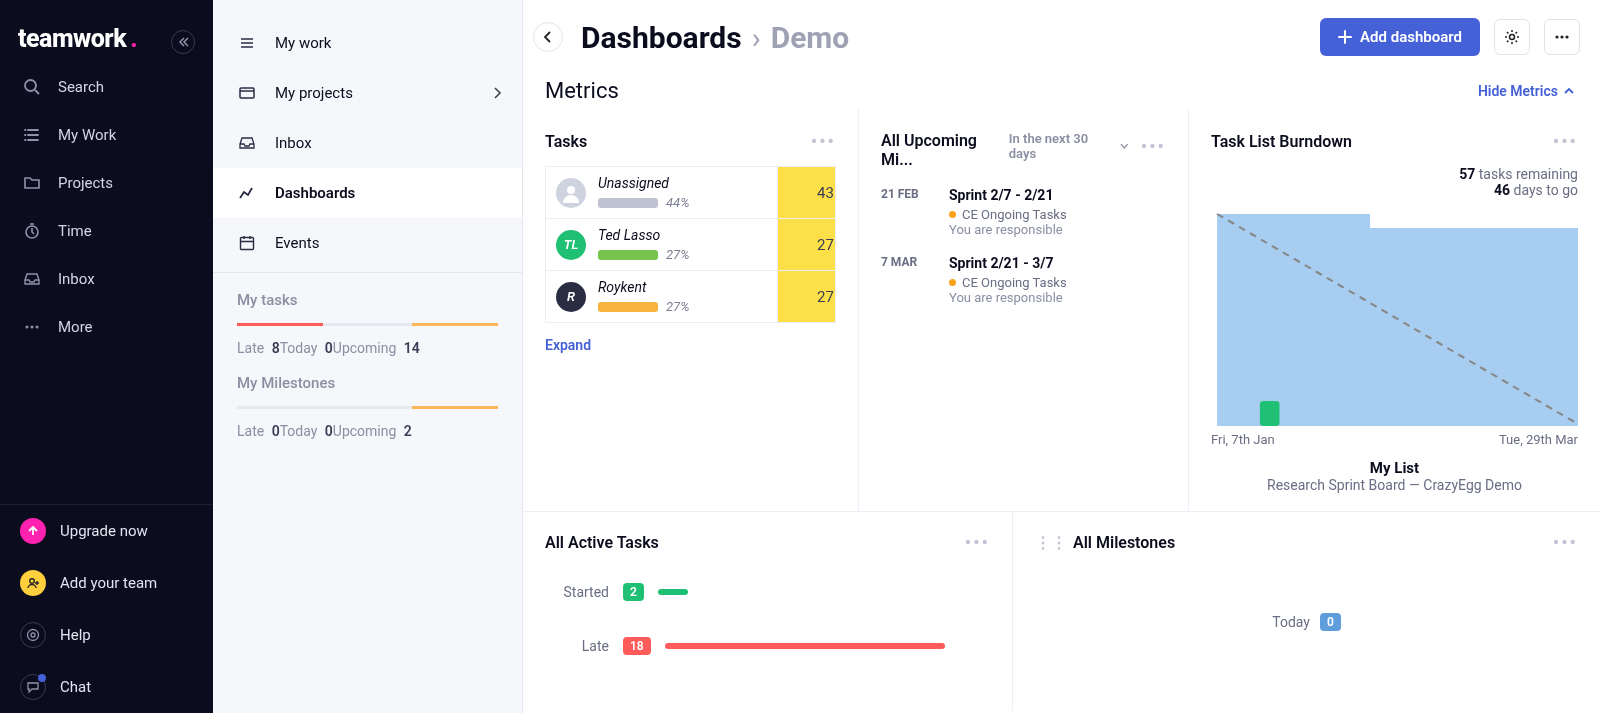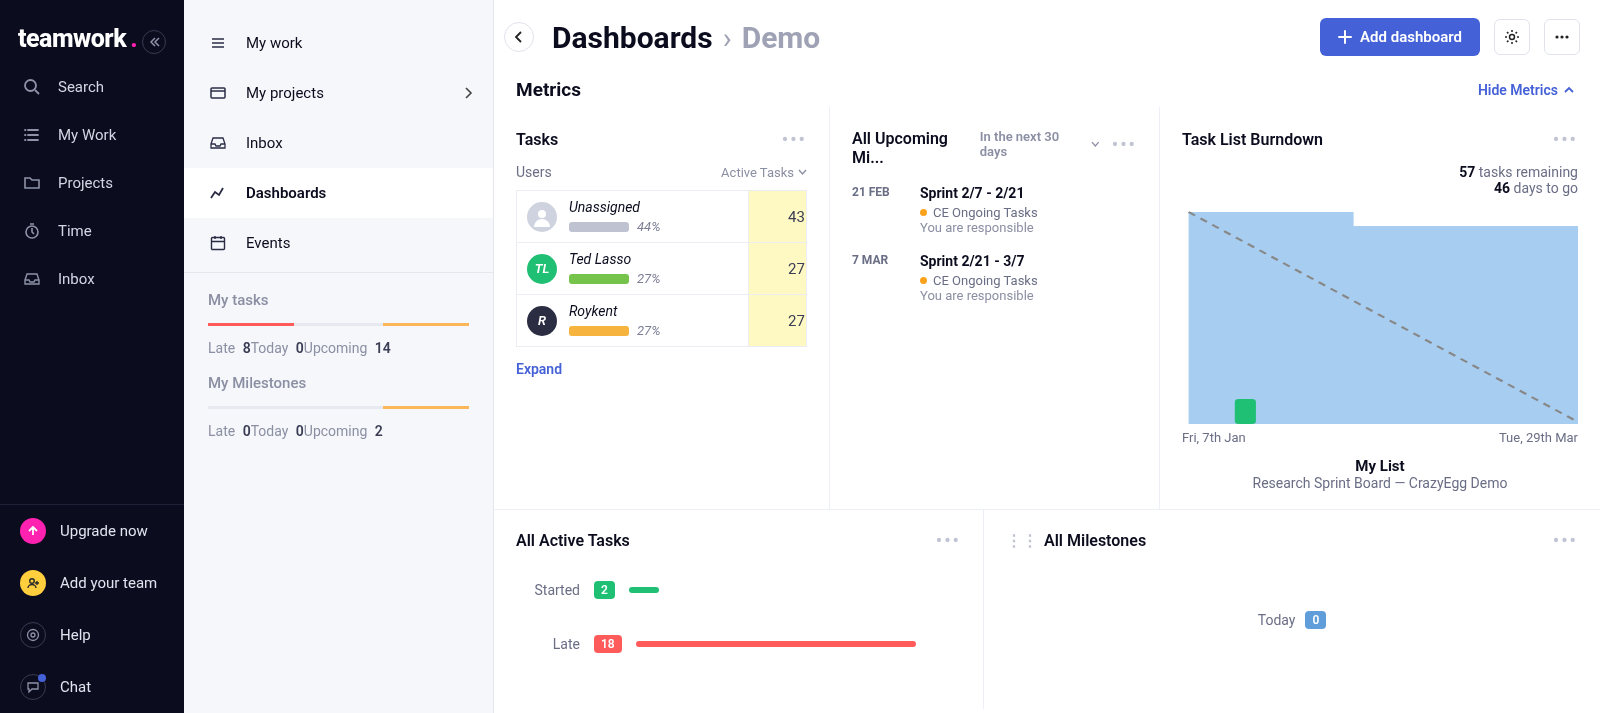--- a/index.html
+++ b/index.html
@@ -1,20 +1,20 @@
 <!DOCTYPE html>
 <html><head>
 <meta charset="utf-8">
 <style>
 *{box-sizing:border-box;margin:0;padding:0;font-family:-apple-system,BlinkMacSystemFont,"Segoe UI",Roboto,Helvetica,Arial,sans-serif;}
 body{background:#fff;color:#0b0c1e;display:flex;height:713px;width:1600px;overflow:hidden;}
 svg{display:block;}
 
 
-.sidebar-a{width:184px;background:#0b0c1e;color:#fff;display:flex;flex-direction:column;position:relative;flex-shrink:0;}
+.sidebar-a{width:213px;background:#0b0c1e;color:#fff;display:flex;flex-direction:column;position:relative;flex-shrink:0;}
 .sidebar-a .top{padding:24px 18px 10px 18px;}
 .logo{font-size:25px;font-weight:800;letter-spacing:-0.5px;display:flex;align-items:center;gap:4px;}
 .logo .dot{color:#ff22b1;}
 .collapse-btn{position:absolute;top:30px;right:18px;width:24px;height:24px;border:1px solid #3a3b53;border-radius:50%;display:flex;align-items:center;justify-content:center;}
 .quick-add{margin:18px 18px 22px 18px;background:#4461d7;border-radius:999px;display:flex;align-items:center;justify-content:space-between;padding:11px 16px 11px 14px;color:#fff;font-weight:600;}
 .quick-add .left{display:flex;align-items:center;gap:10px;}
 .nav-a{padding:0 0;}
 .nav-a .item{display:flex;align-items:center;gap:16px;padding:14px 22px;color:#d4d6e3;font-size:15px;}
 .nav-a .item .icon{width:20px;height:20px;display:flex;align-items:center;justify-content:center;color:#8f92a8;}
 .sidebar-a .bottom{margin-top:auto;border-top:1px solid #1e2037;}
@@ -43,42 +43,42 @@
 .header{display:flex;align-items:center;gap:14px;padding:18px 20px 12px 10px;}
 .backcircle{width:30px;height:30px;border:1px solid #e0e3eb;border-radius:50%;display:flex;align-items:center;justify-content:center;margin-right:4px;}
 .breadcrumb{display:flex;align-items:center;gap:10px;font-size:30px;font-weight:700;color:#0b0c1e;}
 .breadcrumb .sep{color:#9ea2b4;font-weight:400;}
 .breadcrumb .current{color:#9ea2b4;}
 .header .spacer{flex:1;}
 .btn-primary{background:#4461d7;color:#fff;border-radius:6px;padding:10px 18px;font-weight:600;font-size:15px;display:flex;align-items:center;gap:8px;}
 .icon-btn{width:36px;height:36px;border:1px solid #e0e3eb;border-radius:6px;display:flex;align-items:center;justify-content:center;}
 
 .metrics-bar{display:flex;align-items:center;justify-content:space-between;padding:10px 26px 6px 22px;}
-.metrics-bar h3{font-size:19px;font-weight:700;}
+.metrics-bar h3{font-size:22px;font-weight:400;}
 .hide-metrics{color:#4461d7;font-size:14px;font-weight:600;display:flex;align-items:center;gap:6px;}
 
 .cards-row{display:flex;gap:0;border-bottom:1px solid #eceff5;}
 .card{border-right:1px solid #eceff5;padding:22px 22px 18px 22px;}
 
 
 .card.tasks{width:336px;}
 .card h4{font-size:16px;font-weight:600;margin-bottom:14px;display:flex;align-items:center;justify-content:space-between;}
 .more-dots{color:#c1c4d2;font-size:18px;letter-spacing:2px;}
 .subhead{display:flex;justify-content:space-between;color:#6a6e85;font-size:14px;margin-bottom:6px;align-items:center;padding-right:0;}
 .subhead .drop{color:#8b8fa3;font-size:13px;display:flex;align-items:center;gap:4px;}
 .usr-row{display:flex;align-items:center;border:1px solid #ebedf3;margin-top:-1px;}
 .usr-row:first-of-type{margin-top:0;}
 .usr-left{display:flex;align-items:center;gap:12px;flex:1;padding:8px 10px;font-style:italic;}
 .avatar{width:30px;height:30px;border-radius:50%;display:flex;align-items:center;justify-content:center;color:#fff;font-size:13px;font-weight:600;}
 .usr-info{display:flex;flex-direction:column;gap:4px;}
 .usr-name{font-size:14px;color:#0b0c1e;}
 .bar-wrap{display:flex;align-items:center;gap:8px;}
 .bar{width:60px;height:10px;border-radius:3px;}
 .pct{font-size:13px;color:#7c7f94;}
-.count-cell{width:58px;background:#fef9c3;display:flex;align-items:center;justify-content:center;font-size:15px;color:#3a3d55;align-self:stretch;border-left:1px solid #ebedf3;padding-left:38px;}
+.count-cell{width:58px;background:#fde047;display:flex;align-items:center;justify-content:center;font-size:15px;color:#3a3d55;align-self:stretch;border-left:1px solid #ebedf3;padding-left:38px;}
 .expand{color:#4461d7;font-size:14px;font-weight:600;margin-top:14px;display:block;}
 
 
 .card.miles{width:330px;}
 .miles-drop{color:#8b8fa3;font-size:13px;display:flex;align-items:center;gap:6px;}
 .mile-row{display:flex;gap:14px;margin-top:18px;}
 .mile-date{width:54px;font-size:12px;color:#6a6e85;font-weight:700;}
 .mile-body{flex:1;}
 .mile-title{font-weight:700;font-size:14px;margin-bottom:4px;}
 .mile-sub{font-size:13px;color:#6a6e85;display:flex;align-items:center;gap:6px;}
@@ -160,20 +160,30 @@
         <span>Time</span>
       </div>
     <div class="item">
         <span class="icon">
           <svg width="18" height="18" viewBox="0 0 18 18">
             <path d="M2 10l2-6h10l2 6v4H2zM2 10h4l1 2h4l1-2h4" stroke="#8f92a8" fill="none" stroke-width="1.4"></path>
           </svg>
         </span>
         <span>Inbox</span>
       </div>
+    <div class="item">
+        <span class="icon">
+          <svg width="18" height="18" viewBox="0 0 18 18">
+            <circle cx="4" cy="9" r="1.5" fill="#8f92a8"></circle>
+            <circle cx="9" cy="9" r="1.5" fill="#8f92a8"></circle>
+            <circle cx="14" cy="9" r="1.5" fill="#8f92a8"></circle>
+          </svg>
+        </span>
+        <span>More</span>
+      </div>
   </nav>
   <div class="bottom">
     <div class="item">
         <span class="circle pink">
           <svg width="14" height="14" viewBox="0 0 14 14">
             <path d="M7 11V3M3 7l4-4 4 4" stroke="#fff" fill="none" stroke-width="1.8"></path>
           </svg>
         </span>
         <span>Upgrade now</span>
       </div>
@@ -329,29 +339,20 @@
       </div>
   </div>
 
   <div class="cards-row">
 
     <div class="card tasks">
       <h4>
           <span>Tasks</span>
           <span class="more-dots">•••</span>
         </h4>
-      <div class="subhead" style="margin-bottom:10px;">
-        <span>Users</span>
-        <span class="drop">
-            <span>Active Tasks</span>
-            <svg width="9" height="7" viewBox="0 0 9 7">
-              <path d="M1 1l3.5 4L8 1" stroke="#8b8fa3" fill="none" stroke-width="1.4"></path>
-            </svg>
-          </span>
-      </div>
       <div id="task-rows">
           <div class="usr-row">
             <div class="usr-left">
               <div class="avatar" style="background:#cfd3df">
                 <svg width="20" height="20" viewBox="0 0 20 20">
                   <circle cx="10" cy="7" r="4" fill="#fff"></circle>
                   <path d="M2 20c0-5 4-8 8-8s8 3 8 8" fill="#fff"></path>
                 </svg>
               </div>
               <div class="usr-info">

